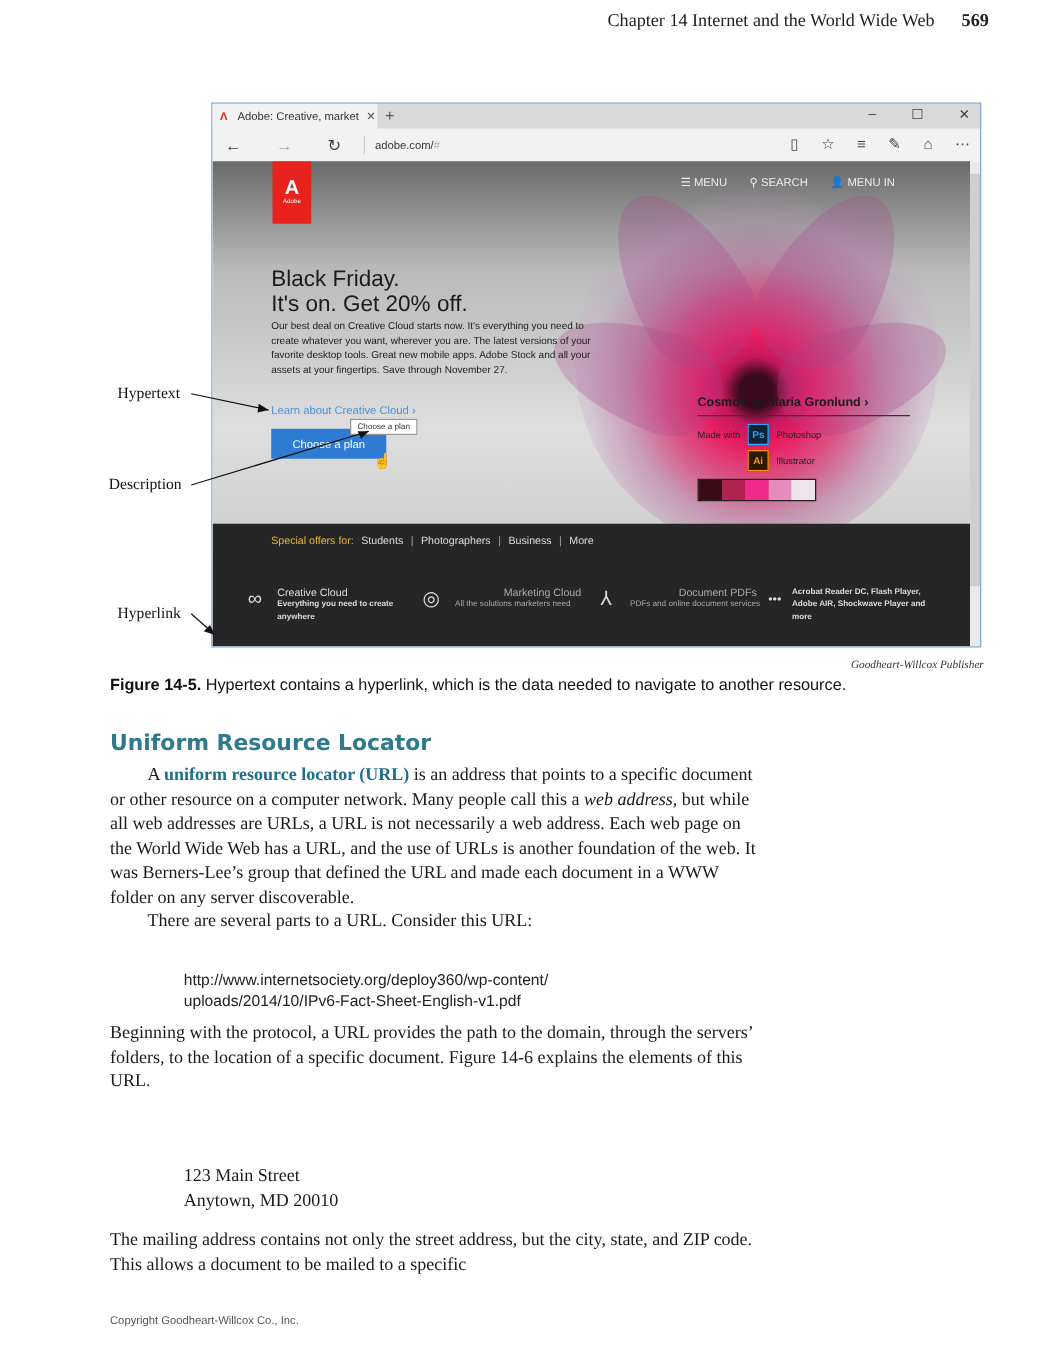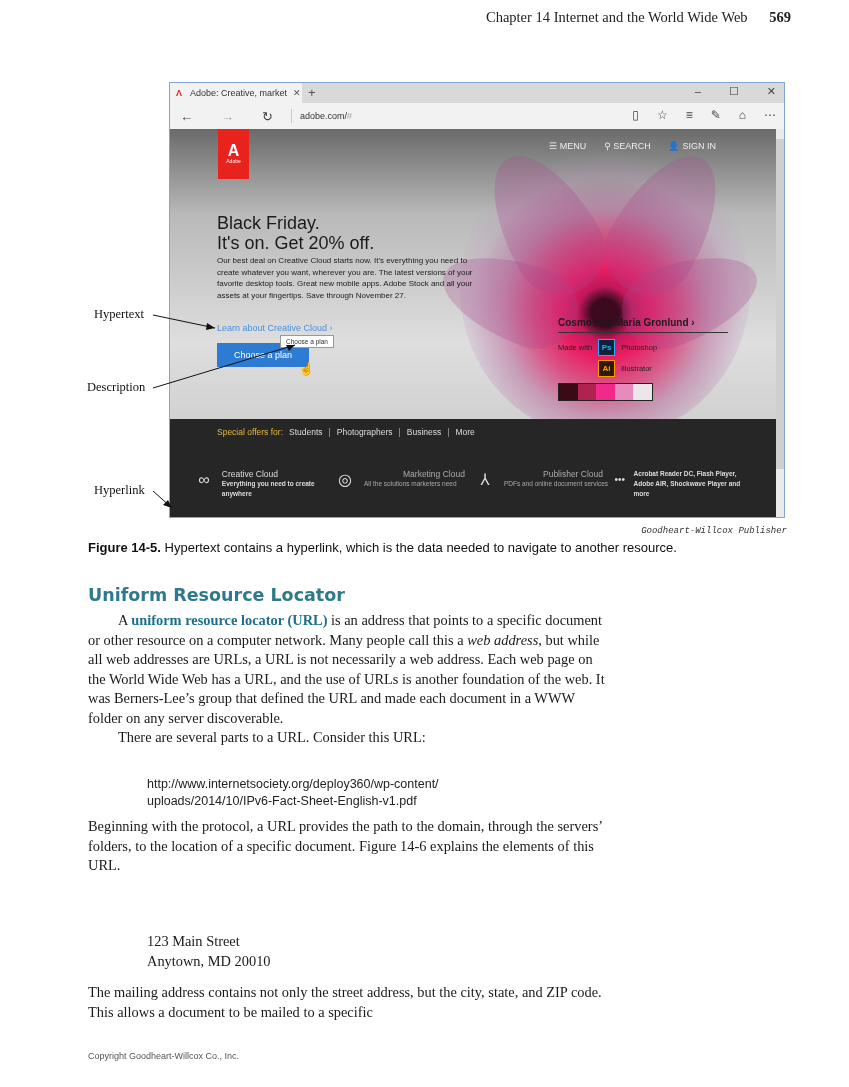--- a/index.html
+++ b/index.html
@@ -96,21 +96,21 @@
     .prod .name { font-size: 8.5px; color: #ddd; }
     .prod .name.dim { color: #aaa; margin-left: 39px; }
     .prod .desc { font-size: 6.5px; color: #ddd; font-weight: bold; line-height: 10px; }
     .prod .desc.dim { color: #aaa; font-weight: normal; }
     .prod.more .ic { font-size: 10px; }
 
     
     .callout { position: absolute; font-size: 12.5px; color: #111; font-family: "Liberation Serif", serif; }
     svg.leaders { position: absolute; left: 0; top: 0; width: 849px; height: 1087px; pointer-events: none; }
 
-    .fig-credit { position: absolute; right: 62px; top: 526px; font-size: 9px; font-style: italic; color: #333; font-family: Liberation Mono, monospace; }
+    .fig-credit { position: absolute; right: 62px; top: 526px; font-size: 9px; font-style: italic; color: #333; font-family: Liberation Serif, serif; }
     .fig-caption { position: absolute; left: 88px; top: 540px; font-size: 13px; color: #111; font-family: "Liberation Sans", sans-serif; }
     .fig-caption b { font-weight: bold; }
 
     .section-head {
       position: absolute; left: 88px; top: 585px; font-size: 17.5px; color: #2f7a8a; font-weight: bold;
       font-family: "DejaVu Sans", sans-serif;
     }
     .body-text { position: absolute; left: 88px; width: 520px; font-size: 14.4px; line-height: 19.5px; color: #1a1a1a; font-family: "Liberation Serif", serif; }
     .body-text p { margin: 0; }
     .indent { text-indent: 30px; }
@@ -164,21 +164,21 @@
     <div class="petal" style="left:300px;top:100px;width:80px;height:140px;transform:rotate(-70deg);"></div>
     <div class="petal" style="left:480px;top:100px;width:80px;height:140px;transform:rotate(70deg);"></div>
 
     <div class="adobe-logo">
       <span class="a">A</span>
       <span class="w">Adobe</span>
     </div>
     <div class="topnav">
       <span>☰ MENU</span>
       <span>⚲ SEARCH</span>
-      <span>👤 SIGN IN</span>
+      <span>👤 MENU IN</span>
     </div>
 
     <div class="hero-title">
       <div>Black Friday.</div>
       <div>It's on. Get 20% off.</div>
     </div>
     <div class="hero-body">Our best deal on Creative Cloud starts now. It's everything you need to create whatever you want, wherever you are. The latest versions of your favorite desktop tools. Great new mobile apps. Adobe Stock and all your assets at your fingertips. Save through November 27.</div>
     <div class="learn-link">Learn about Creative Cloud  ›</div>
     <button class="cta-btn">Choose a plan</button>
     <div class="tooltip">Choose a plan</div>
@@ -226,21 +226,21 @@
         <div class="prod">
           <span class="ic">◎</span>
           <div>
               <div class="name dim">Marketing Cloud</div>
               <div class="desc dim">All the solutions marketers need</div>
             </div>
         </div>
         <div class="prod">
           <span class="ic">⅄</span>
           <div>
-              <div class="name dim">Publisher Cloud</div>
+              <div class="name dim">Document PDFs</div>
               <div class="desc dim">PDFs and online document services</div>
             </div>
         </div>
         <div class="prod more">
           <span class="ic">•••</span>
           <div>
               <div class="desc">Acrobat Reader DC, Flash Player, Adobe AIR, Shockwave Player and more</div>
             </div>
         </div>
       </div>

